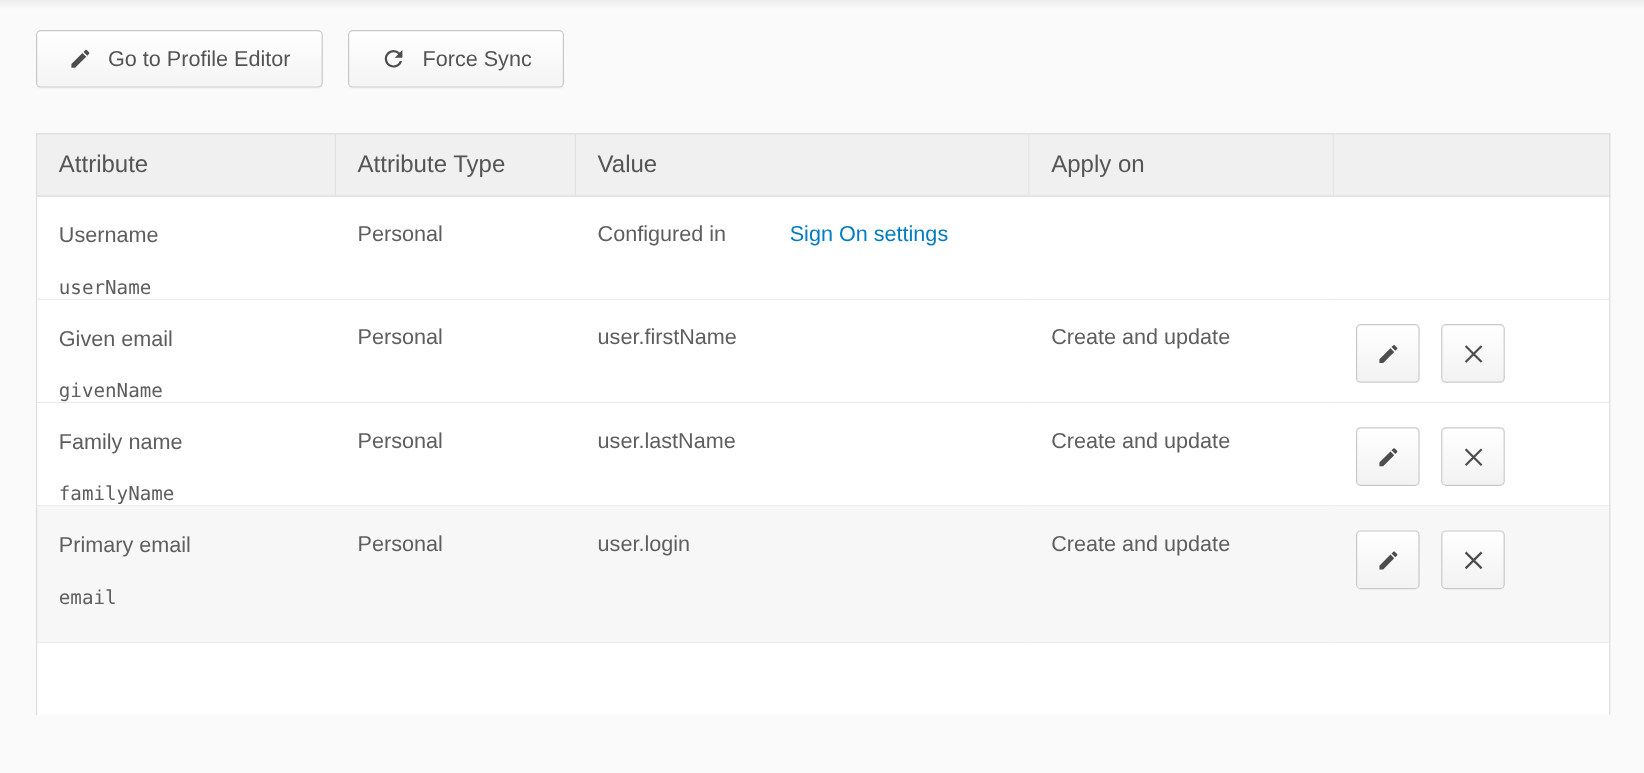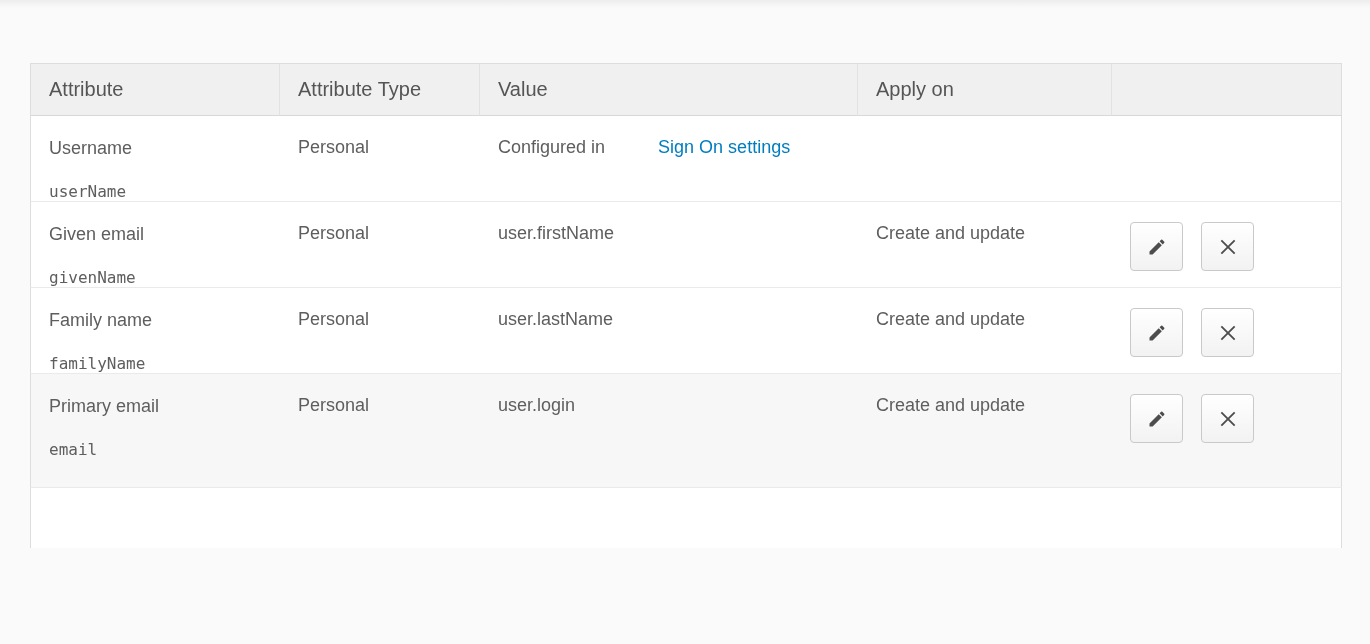--- a/index.html
+++ b/index.html
@@ -95,20 +95,36 @@
     padding: 0;
   }
   svg { display: block; }
 </style>
 </head>
 <body>
 
 <div class="top-shade"></div>
 
 <div class="toolbar">
+  <button class="btn">
+    <span class="ic">
+      <svg width="20" height="20" viewBox="0 0 24 24" fill="#4d4d4d">
+        <path d="M3 17.25V21h3.75L17.81 9.94l-3.75-3.75L3 17.25zM20.71 7.04c.39-.39.39-1.02 0-1.41l-2.34-2.34a.996.996 0 0 0-1.41 0l-1.83 1.83 3.75 3.75 1.83-1.83z"></path>
+      </svg>
+    </span>
+    <span>Go to Profile Editor</span>
+  </button>
+  <button class="btn">
+    <span class="ic">
+      <svg width="22" height="22" viewBox="0 0 24 24" fill="#4d4d4d">
+        <path d="M12 4c-4.42 0-8 3.58-8 8s3.58 8 8 8c3.73 0 6.84-2.55 7.73-6h-2.08c-.82 2.33-3.04 4-5.65 4-3.31 0-6-2.69-6-6s2.69-6 6-6c1.66 0 3.14.69 4.22 1.78L13 11h7V4l-2.35 2.35A7.958 7.958 0 0 0 12 4z"></path>
+      </svg>
+    </span>
+    <span>Force Sync</span>
+  </button>
 </div>
 
 <div class="table-wrap">
   <table>
     <colgroup>
       <col style="width:250px">
         <col style="width:200px">
         <col style="width:378px">
         <col style="width:254px">
         <col style="width:230px">

